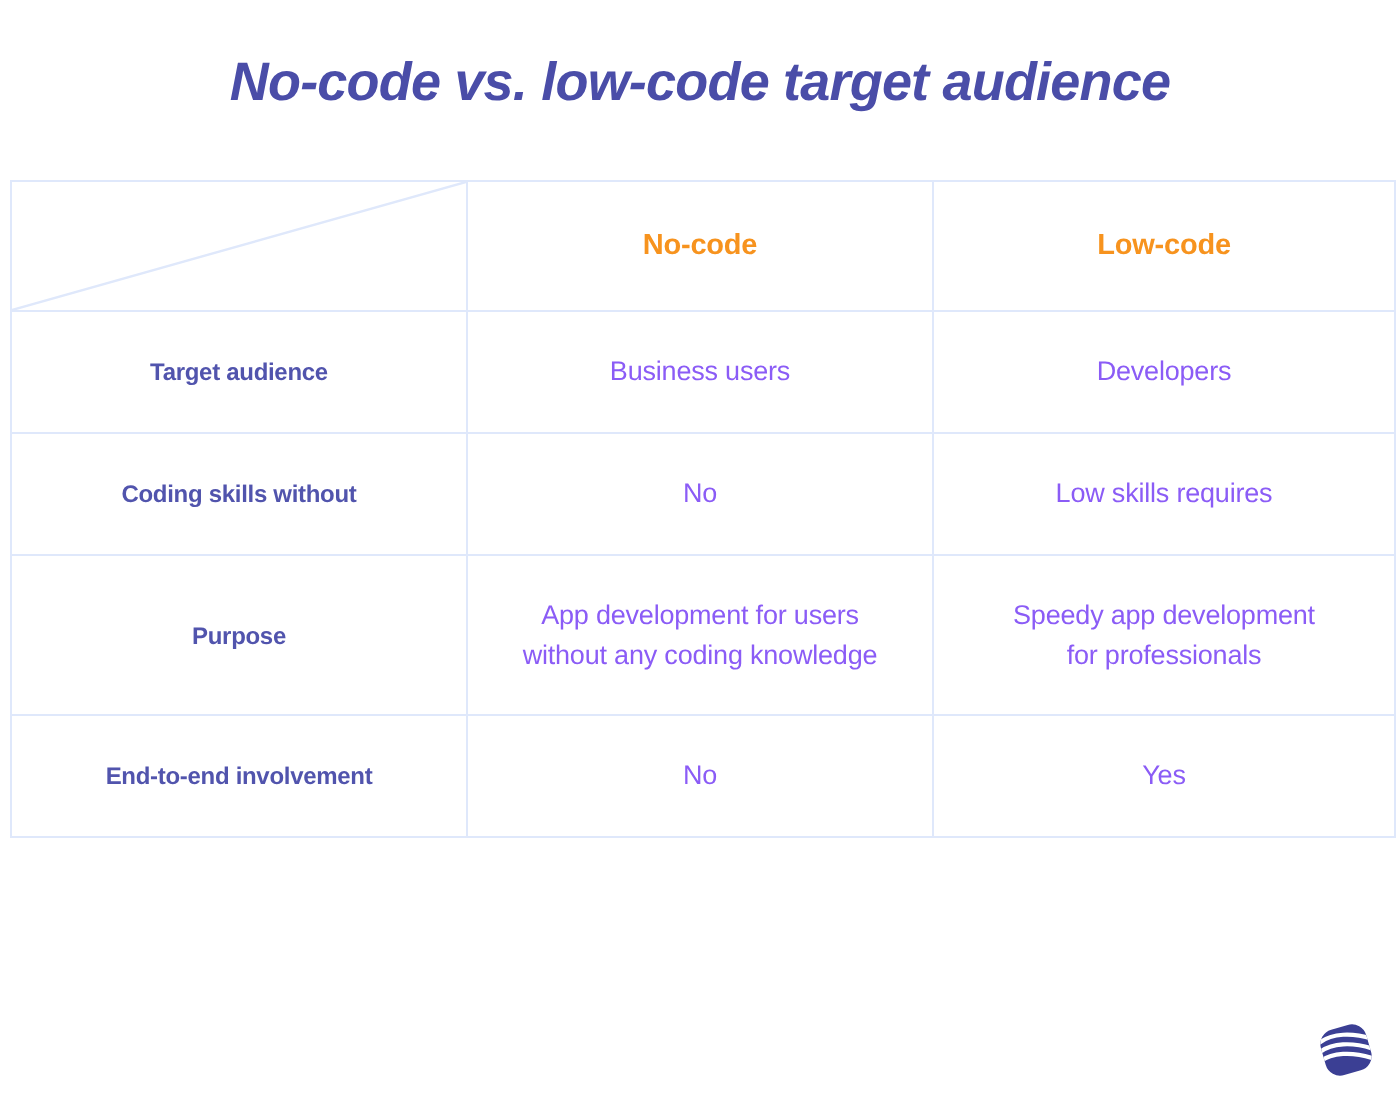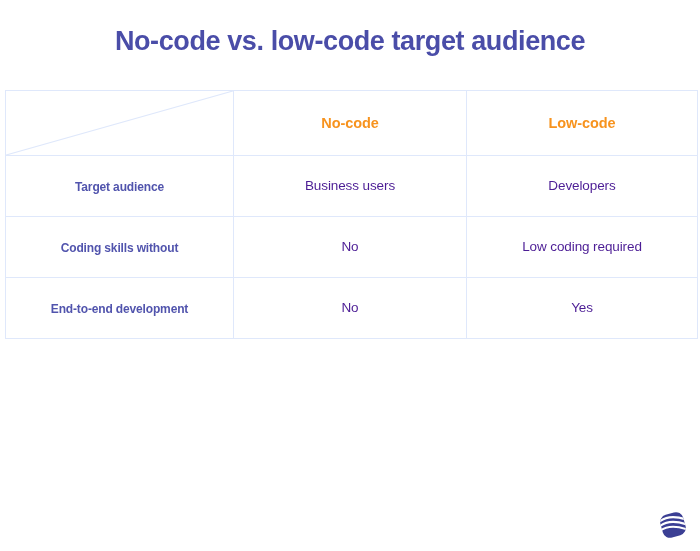--- a/index.html
+++ b/index.html
@@ -20,20 +20,21 @@
     position: absolute;
     top: 25px;
     left: 0;
     width: 700px;
     text-align: center;
     font-size: 27px;
     font-weight: bold;
     color: #4a4da8;
     letter-spacing: -0.4px;
     line-height: 1.2;
+    font-style: italic;
   }
 
   
   .compare-table {
     position: absolute;
     left: 5px;
     top: 90px;
     width: 692px;
     border-collapse: collapse;
     table-layout: fixed;
@@ -76,21 +77,21 @@
   .row-tall  td { height: 79px; }
   .row-last  td { height: 82px; }
 
   .row-label {
     color: #5154ad;
     font-weight: bold;
     font-size: 12px;
     letter-spacing: -0.15px;
   }
   .cell-text {
-    color: #4c1d95;
+    color: #8b5cf6;
     font-size: 13.5px;
     line-height: 1.45;
     letter-spacing: -0.1px;
   }
   .cell-text .ln { display: block; }
 
   
   .brand-logo {
     position: absolute;
     right: 13px;
@@ -149,29 +150,46 @@
       <td>
         <span class="row-label">Coding skills without</span>
       </td>
       <td>
         <span class="cell-text">
           <span class="ln">No</span>
         </span>
       </td>
       <td>
         <span class="cell-text">
-          <span class="ln">Low coding required</span>
-        </span>
-      </td>
-    </tr>
-
+          <span class="ln">Low skills requires</span>
+        </span>
+      </td>
+    </tr>
+
+    <tr class="row-tall">
+      <td>
+        <span class="row-label">Purpose</span>
+      </td>
+      <td>
+        <span class="cell-text">
+          <span class="ln">App development for users</span>
+          <span class="ln">without any coding knowledge</span>
+        </span>
+      </td>
+      <td>
+        <span class="cell-text">
+          <span class="ln">Speedy app development</span>
+          <span class="ln">for professionals</span>
+        </span>
+      </td>
+    </tr>
 
     <tr class="row-short">
       <td>
-        <span class="row-label">End-to-end development</span>
+        <span class="row-label">End-to-end involvement</span>
       </td>
       <td>
         <span class="cell-text">
           <span class="ln">No</span>
         </span>
       </td>
       <td>
         <span class="cell-text">
           <span class="ln">Yes</span>
         </span>

